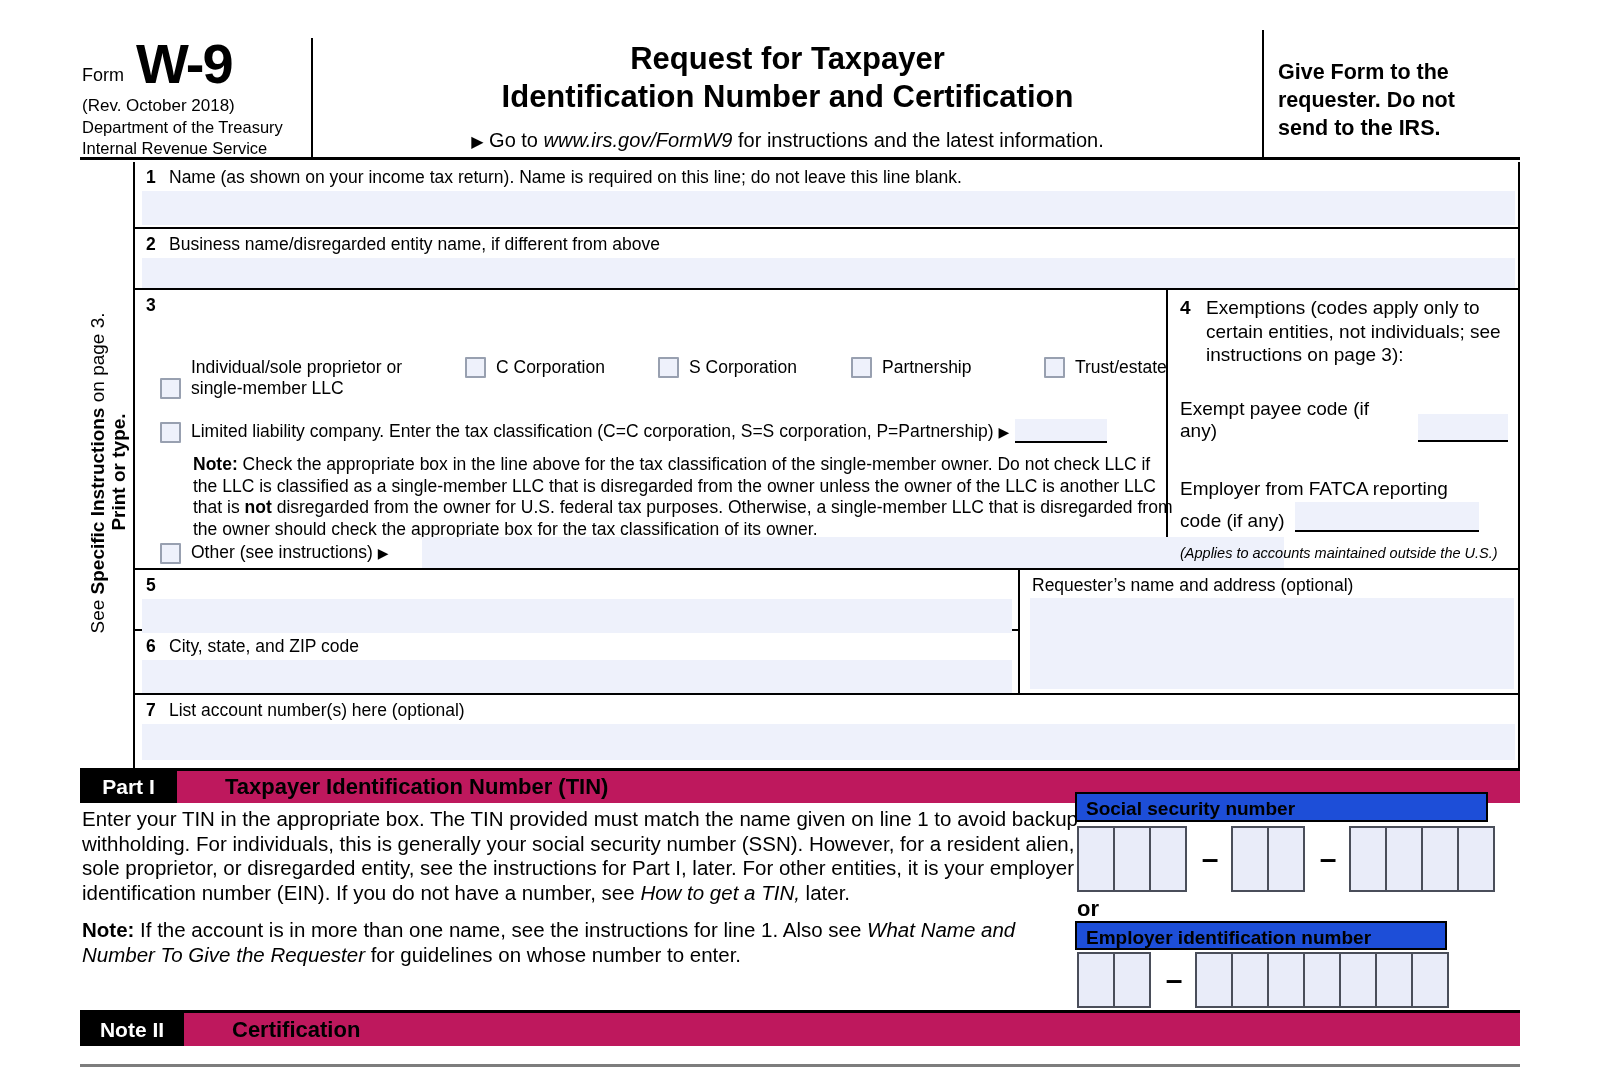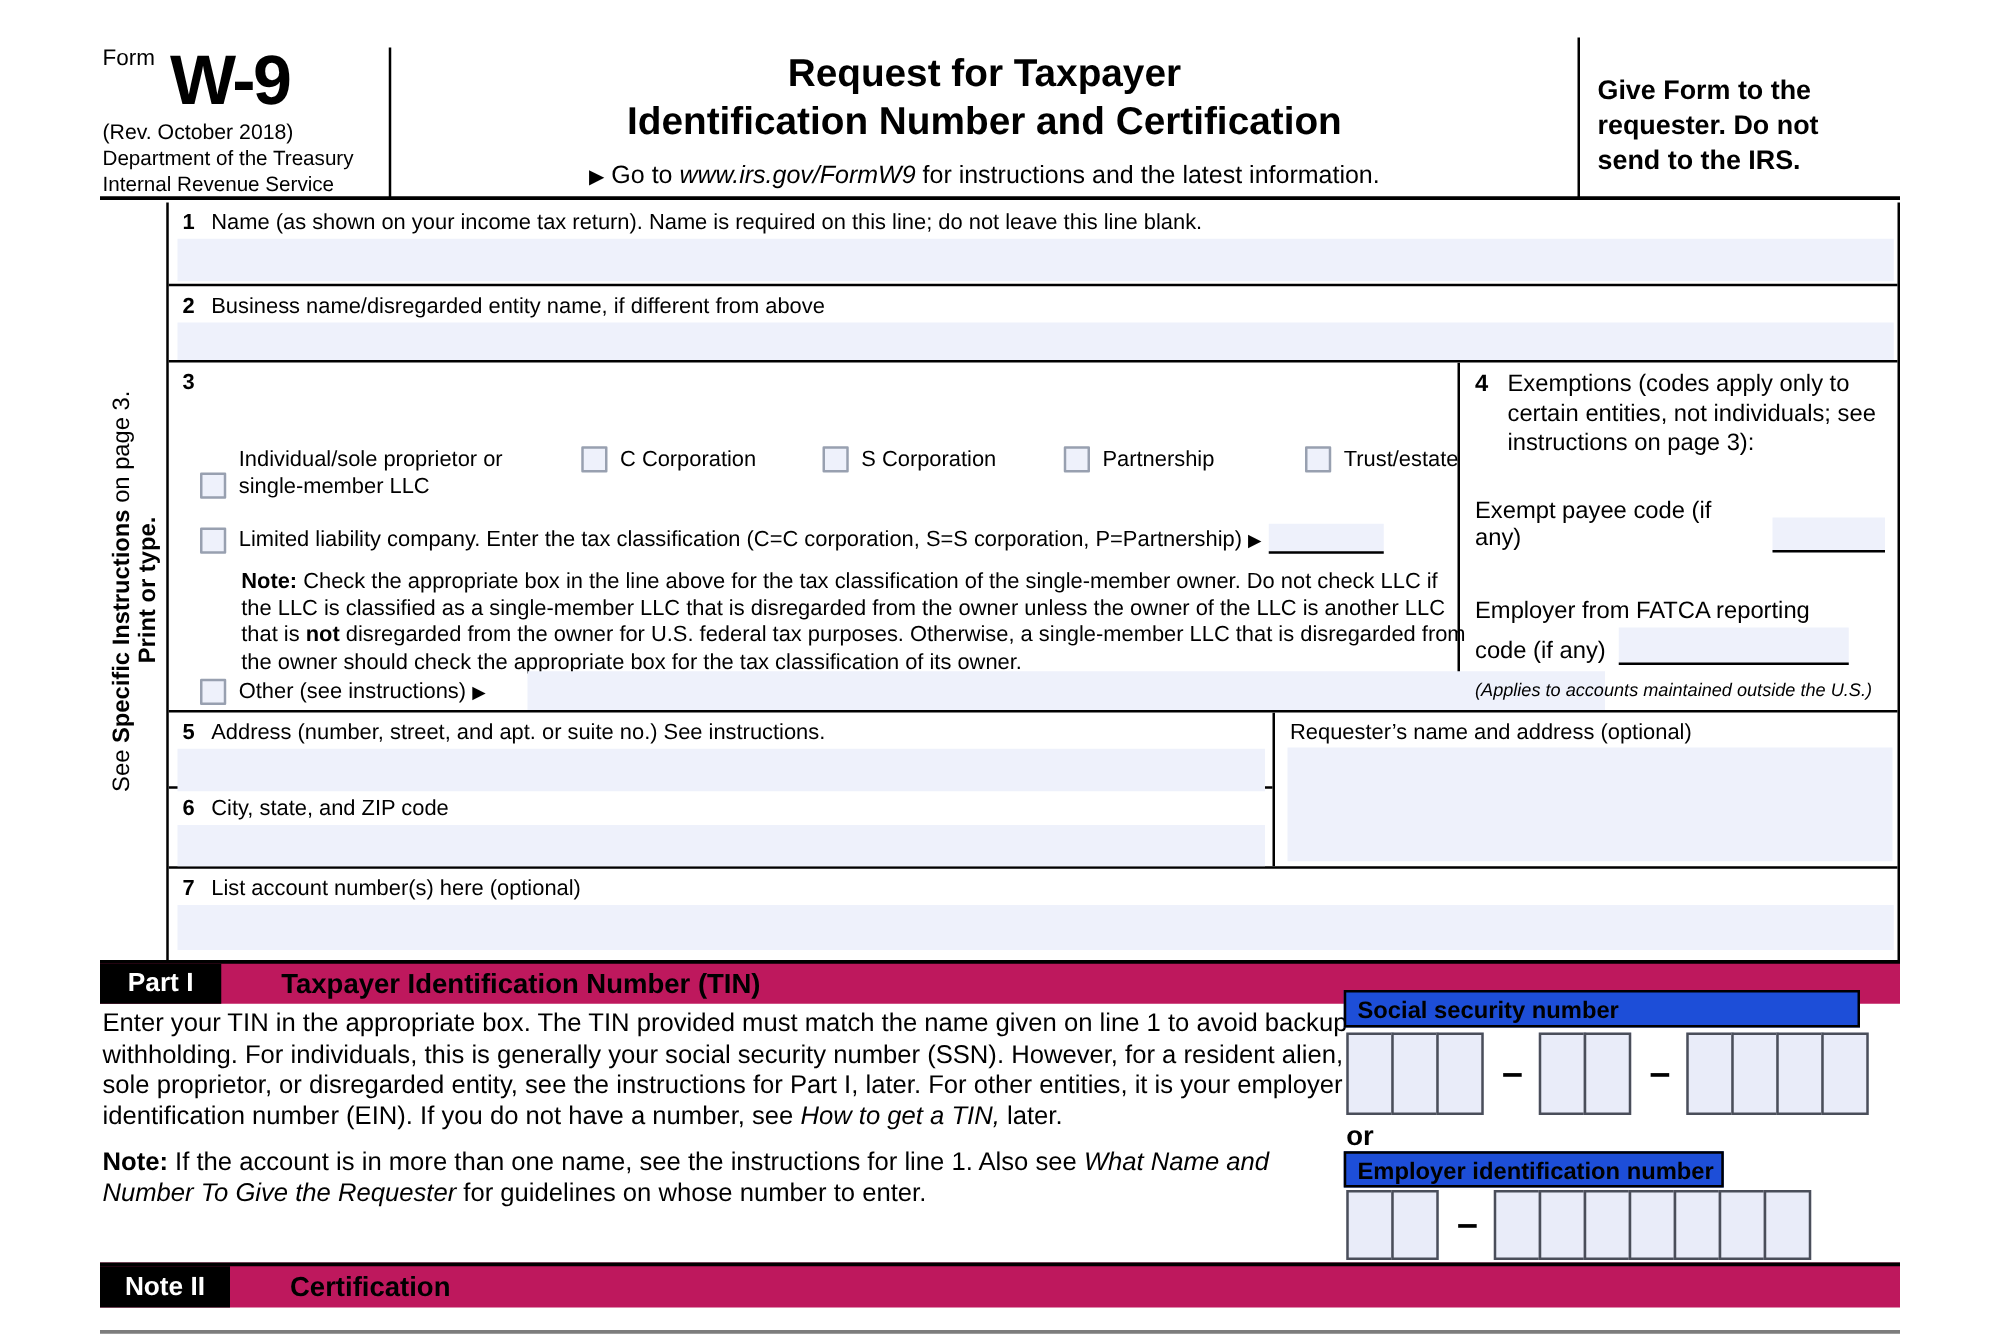--- a/index.html
+++ b/index.html
@@ -3,21 +3,21 @@
 <meta charset="utf-8">
 <style>
   * { box-sizing: border-box; margin: 0; padding: 0; }
   html,body { background:#fff; }
   body { font-family:"Liberation Sans","DejaVu Sans",sans-serif; color:#000; }
   .page { position:relative; width:1604px; height:1072px; background:#fff; overflow:hidden; }
 
   
   .header { position:absolute; left:80px; top:30px; width:1440px; height:130px; border-bottom:3px solid #000; }
   .h-left { position:absolute; left:2px; top:6px; width:226px; }
-  .h-form-row { display:flex; }
+  .h-form-row { display:flex; align-items:flex-end; }
   .h-form { font-size:18px; padding-bottom:6px; }
   .h-w9 { font-size:56px; font-weight:bold; letter-spacing:-2px; margin-left:12px; line-height:56px; }
   .h-rev { font-size:17px; margin-top:4px; }
   .h-dept { font-size:16.5px; margin-top:2px; }
   .h-div { position:absolute; width:2px; background:#000; }
   .h-div1 { left:231px; top:8px; height:122px; }
   .h-div2 { left:1182px; top:0px; height:130px; }
   .h-center { position:absolute; left:233px; top:10px; width:949px; text-align:center; }
   .h-title { font-size:31px; font-weight:bold; line-height:38px; }
   .h-goto { font-size:20px; font-weight:normal; margin-top:13px; }
@@ -77,21 +77,21 @@
   .p2 .partbox { width:104px; }
   .parttitle { font-weight:bold; font-size:22px; margin-left:48px; align-self:center; }
 
   
   .p1text { position:absolute; left:82px; top:807px; width:1000px; font-size:20.5px; line-height:24.5px; }
   .p1note { margin-top:13px; }
 
   
   .tin-label-box { position:absolute; border:2px solid #000; background:#1d4ed8; font-weight:bold; font-size:19px; padding:4px 0 0 9px; }
   .ssn-box { left:1075px; top:792px; width:413px; height:30px; }
-  .ein-box { left:1075px; top:921px; width:304px; height:29px; }
+  .ein-box { left:1075px; top:921px; width:372px; height:29px; }
   .tin-cells { position:absolute; display:flex; }
   .ssn-cells { left:1077px; top:826px; }
   .ein-cells { left:1077px; top:952px; }
   .tin-cell { width:38px; background:var(--cell,#e9ecf9); border:2px solid var(--cellBorder,#4a4e5a); margin-left:-2px; }
   .tin-cell:first-child { margin-left:0; }
   .ssn-cells .tin-cell { height:66px; }
   .ein-cells .tin-cell { height:56px; }
   .tin-dash { width:46px; text-align:center; font-weight:bold; font-size:30px; align-self:center; line-height:30px; }
   .or-label { position:absolute; left:1077px; top:896px; font-weight:bold; font-size:22px; }
 
@@ -209,21 +209,20 @@
         </div>
         <div class="applies">(Applies to accounts maintained outside the U.S.)</div>
       </div>
     </div>
 
     <div class="frow r56">
       <div class="r56-left">
         <div class="r5">
           <div class="flabel">
             <b class="fnum">5</b>
-            <span>Address (number, street, and apt. or suite no.) See instructions.</span>
           </div>
           <div class="finput" style="margin-right:6px;"></div>
         </div>
         <div class="r6">
           <div class="flabel">
             <b class="fnum">6</b>
             <span>City, state, and ZIP code</span>
           </div>
           <div class="finput" style="margin-right:6px;"></div>
         </div>

